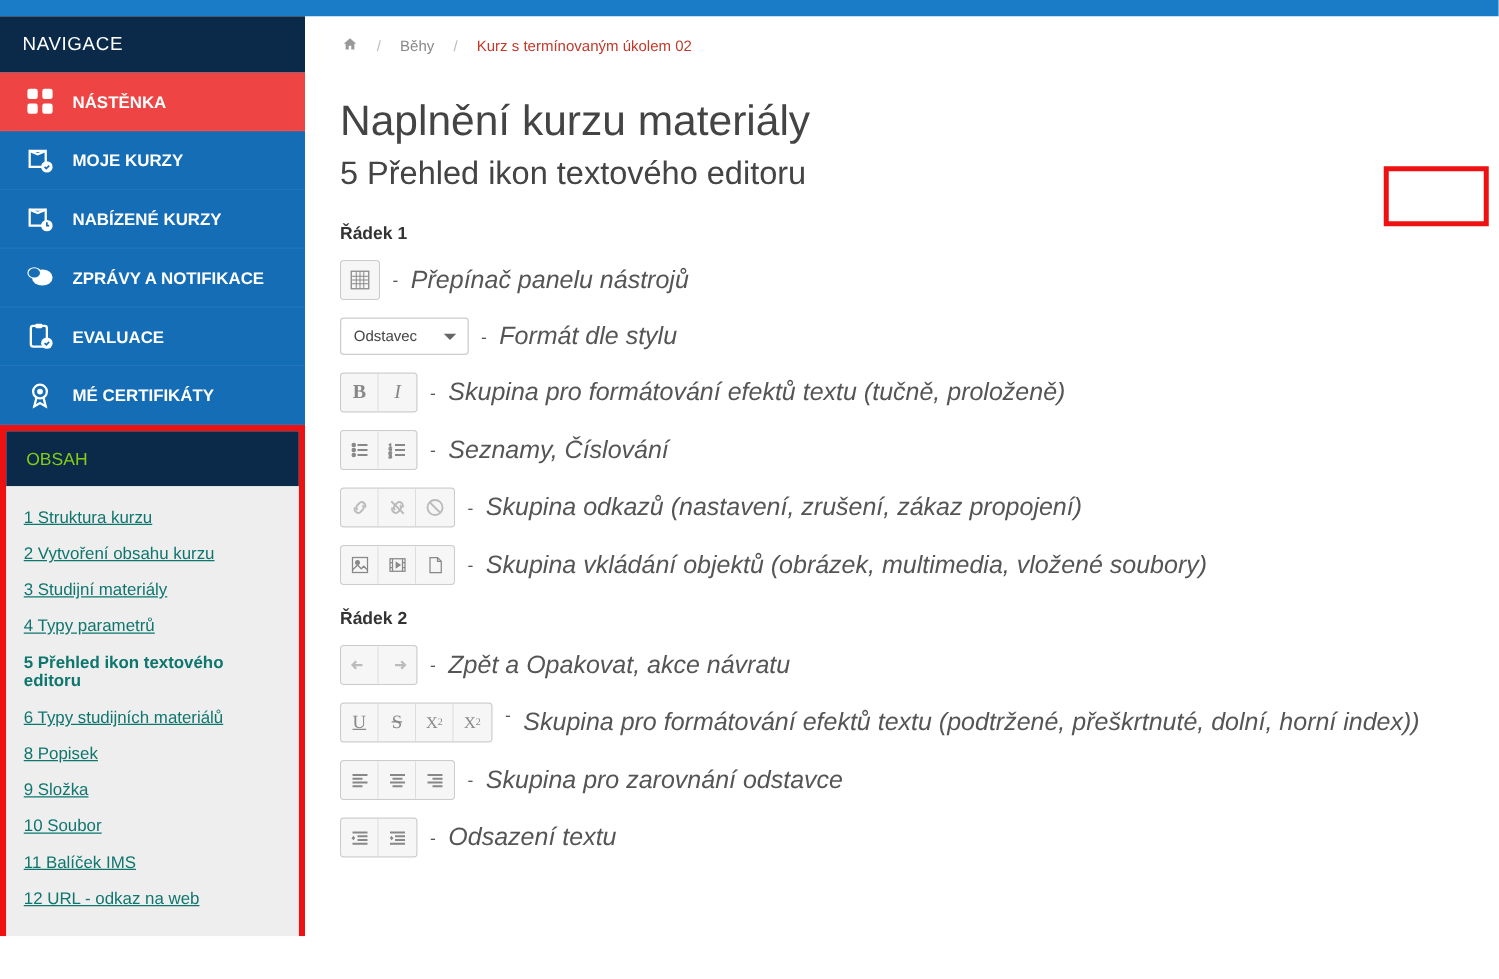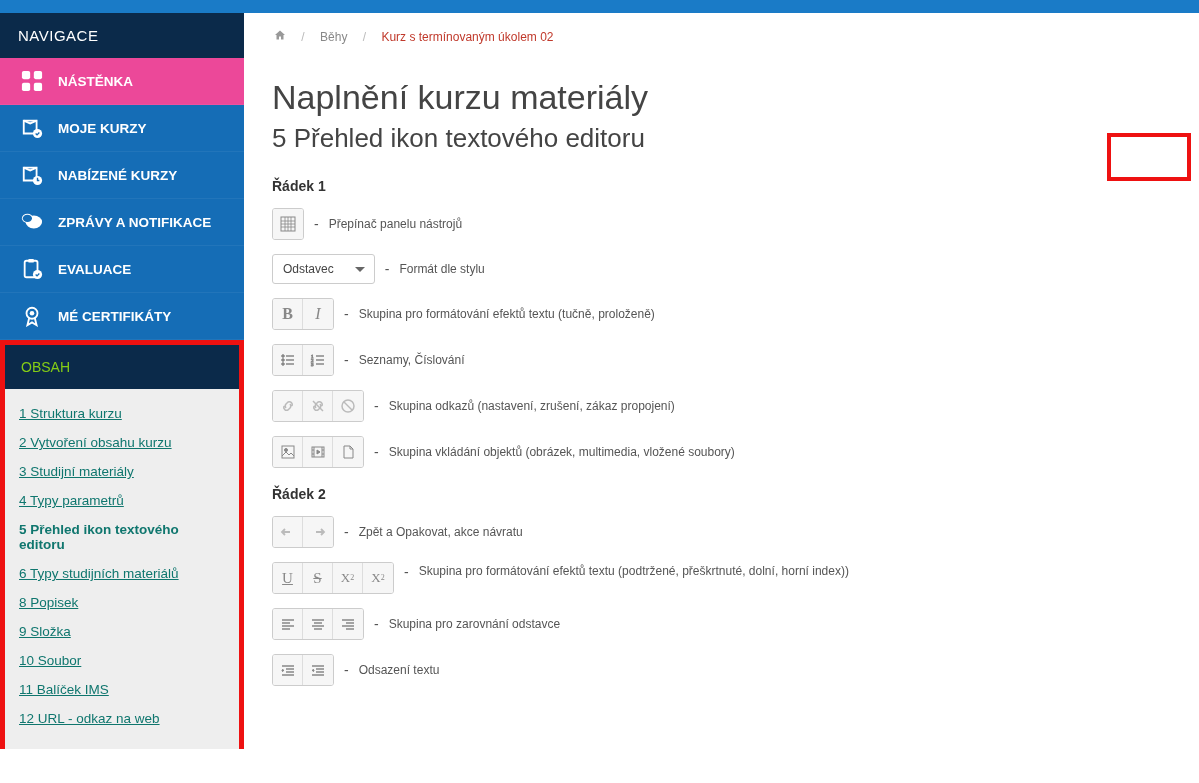--- a/index.html
+++ b/index.html
@@ -3,21 +3,21 @@
 <meta charset="utf-8">
 <style>
 * { margin: 0; padding: 0; box-sizing: border-box; }
 body { font-family: Arial, Helvetica, sans-serif; font-size: 14px; color: #333; background: #fff; }
 .topbar { height: 13px; background: #1a7bc7; }
 .layout { display: flex; }
 .sidebar { width: 244px; background: #eee; }
 .nav-header { background: #0b2a4a; color: #fff; padding: 14px 18px; font-size: 15px; letter-spacing: 0.5px; }
 .nav { background: #156db6; }
 .nav-item { display: flex; align-items: center; padding: 12px 18px; color: #fff; font-weight: bold; font-size: 13.5px; cursor: pointer; border-bottom: 1px solid rgba(255,255,255,0.06); }
-.nav-item.active { background: #ec4899; }
+.nav-item.active { background: #ef4444; }
 .nav-icon { width: 28px; height: 22px; margin-right: 12px; display: flex; align-items: center; justify-content: center; }
 .nav-icon svg { width: 24px; height: 22px; fill: #fff; }
 .obsah-wrap { border: 5px solid #e11; border-bottom: none; }
 .obsah-header { background: #0b2a4a; color: #84cc16; padding: 14px 16px; font-size: 14px; }
 .obsah-list { background: #eee; padding: 10px 14px 16px; }
 .obsah-list a { display: block; color: #0f766e; font-size: 13.5px; text-decoration: underline; padding: 7px 0; cursor: pointer; }
 .obsah-list a.current { font-weight: bold; text-decoration: none; }
 .main { flex: 1; padding: 0 20px 20px 28px; position: relative; }
 .breadcrumb { padding: 16px 2px 10px; font-size: 12px; color: #777; }
 .breadcrumb .sep { margin: 0 12px; color: #bbb; }
@@ -29,21 +29,21 @@
 .row-title { font-size: 14px; font-weight: bold; margin: 18px 0 14px; }
 .item-row { display: flex; align-items: center; margin: 0 0 14px; line-height: 20px; }
 .item-row.wrap { align-items: flex-start; }
 .icon-group { display: flex; gap: 0; border: 1px solid #ccc; border-radius: 3px; overflow: hidden; flex-shrink: 0; }
 .ibtn { width: 30px; height: 30px; background: #f6f6f6; border-right: 1px solid #ddd; display: flex; align-items: center; justify-content: center; color: #888; cursor: pointer; font-family: Georgia, serif; font-size: 14px; }
 .ibtn:last-child { border-right: none; }
 .ibtn svg { width: 16px; height: 16px; fill: #888; stroke: #888; }
 .select-box { position: relative; height: 30px; border: 1px solid #ccc; border-radius: 3px; background: #fff; display: flex; align-items: center; padding: 0 40px 0 10px; font-size: 12px; color: #444; min-width: 92px; cursor: pointer; }
 .select-box::after { content: ""; position: absolute; right: 9px; top: 12px; border: 5px solid transparent; border-top-color: #666; }
 .dash { margin: 0 10px; color: #555; }
-.desc { color: #555; font-size: 12px; }
+.desc { color: #555; font-size: 20px; font-style: italic; }
 .wrap .desc { text-align: justify; line-height: 1.6; }
 .nav-arrows { position: absolute; top: 120px; right: 8px; border: 4px solid #e11; padding: 10px 14px; display: flex; gap: 8px; }
 .nav-arrows span { font-size: 0; width: 0; height: 0; border: 10px solid transparent; cursor: pointer; }
 .arrow-left { border-right: 14px solid #1a6e3d; }
 .arrow-right { border-left: 14px solid #1a6e3d; }
 </style>
 </head>
 <body>
 
 <div class="topbar"></div>

